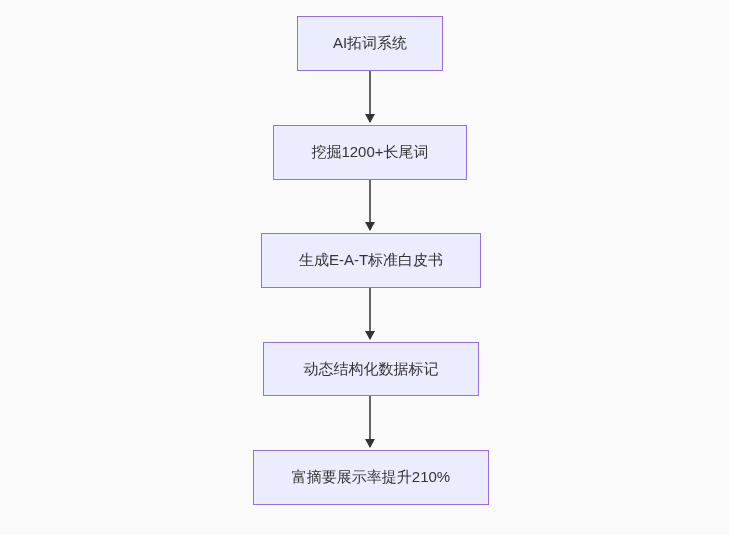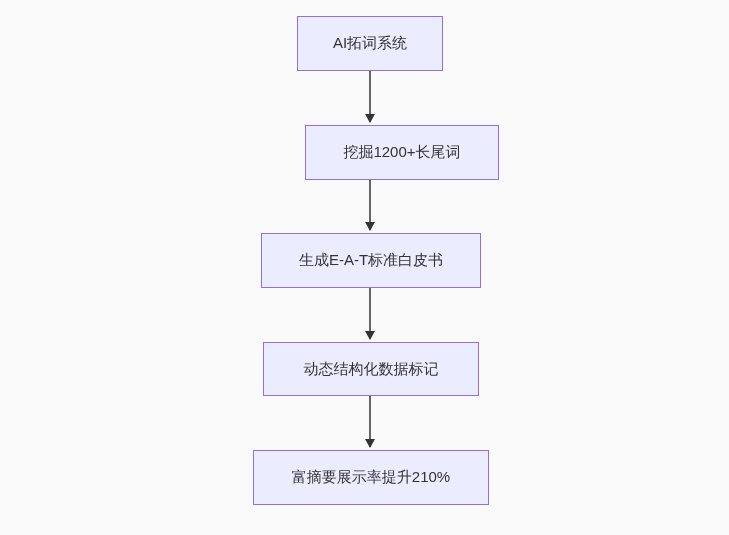--- a/index.html
+++ b/index.html
@@ -41,21 +41,21 @@
     align-items: center;
     justify-content: center;
     background: var(--node-fill);
     border: 1px solid var(--node-border);
     color: var(--text);
     font-size: 15px;
     text-align: center;
     white-space: nowrap;
   }
   .node-1 { left: 297px; top: 16px;  width: 146px; height: 55px; }
-  .node-2 { left: 273px; top: 125px; width: 194px; height: 55px; margin-left: 32px; }
+  .node-2 { left: 273px; top: 125px; width: 194px; height: 55px; }
   .node-3 { left: 261px; top: 233px; width: 220px; height: 55px; }
   .node-4 { left: 263px; top: 342px; width: 216px; height: 54px; }
   .node-5 { left: 253px; top: 450px; width: 236px; height: 55px; }
 </style>
 </head>
 <body>
 
 <div class="canvas">
 
   <svg class="edges" width="729" height="535" viewBox="0 0 729 535" aria-hidden="true">

